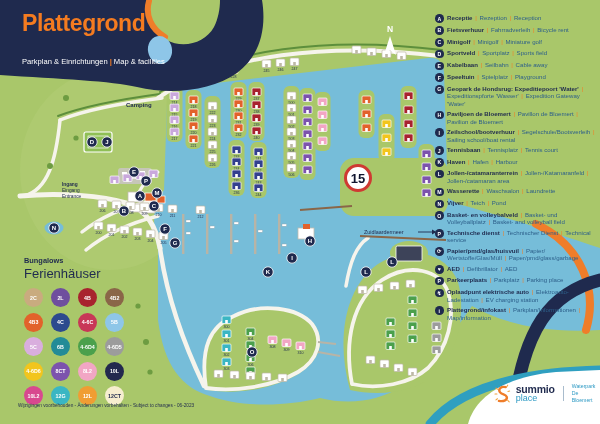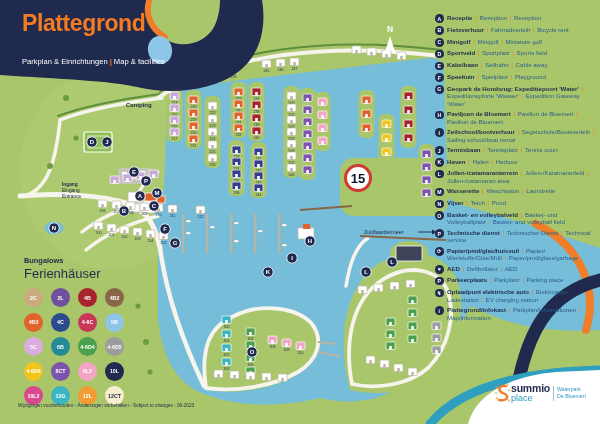--- a/index.html
+++ b/index.html
@@ -33,21 +33,21 @@
   .bg-title{font-size:7.4px;font-weight:bold;color:#1f2a4e;line-height:1.3;}
   .bg-sub{font-size:13px;color:#1f2a4e;margin-bottom:7px;line-height:1.2;}
   .chip-grid{display:grid;grid-template-columns:repeat(4,19px);gap:5.5px 8px;}
   .chip{width:19px;height:19px;border-radius:50%;color:#fff;font-size:5.3px;font-weight:bold;
     display:flex;align-items:center;justify-content:center;text-align:center;}
 
   
   .disclaimer{position:absolute;left:18px;top:403px;font-size:4.7px;color:#1f2a4e;}
 
   
-  .logo{position:absolute;left:494px;top:383px;display:flex;align-items:center;}
+  .logo{position:absolute;left:494px;top:383px;display:flex;align-items:center;gap:5px;}
   .logo-text .brand{font-size:10.5px;font-weight:800;color:#1f2a4e;line-height:1;letter-spacing:-0.2px;}
   .logo-text .brand2{font-size:9px;color:#2e9ac4;line-height:1.05;}
   .logo-div{width:1px;height:15px;background:#a9bccd;margin:0 3px;}
   .park{font-size:5.2px;color:#2e9ac4;line-height:1.35;}
 </style>
 </head>
 <body>
 
 <svg id="map" width="600" height="424" viewBox="0 0 600 424">
 

